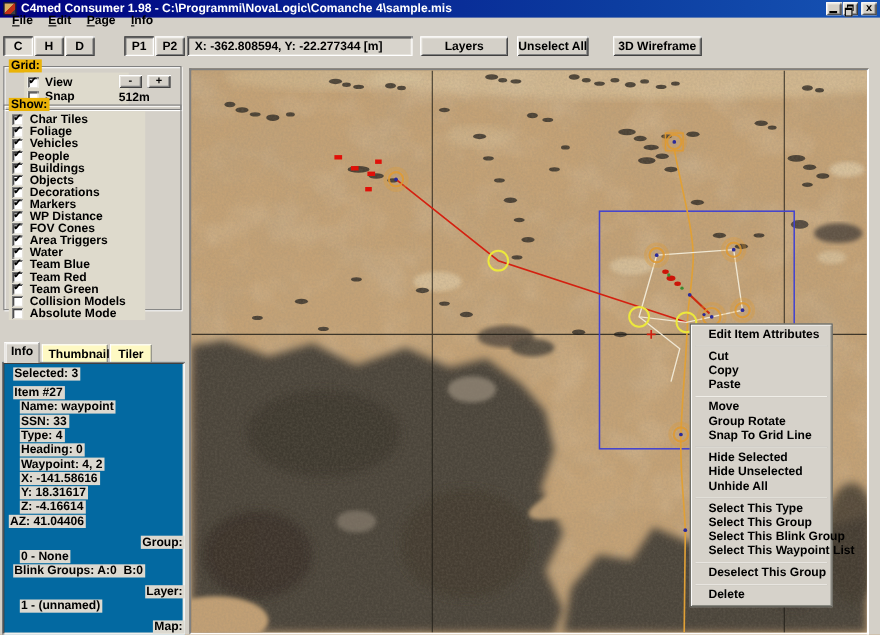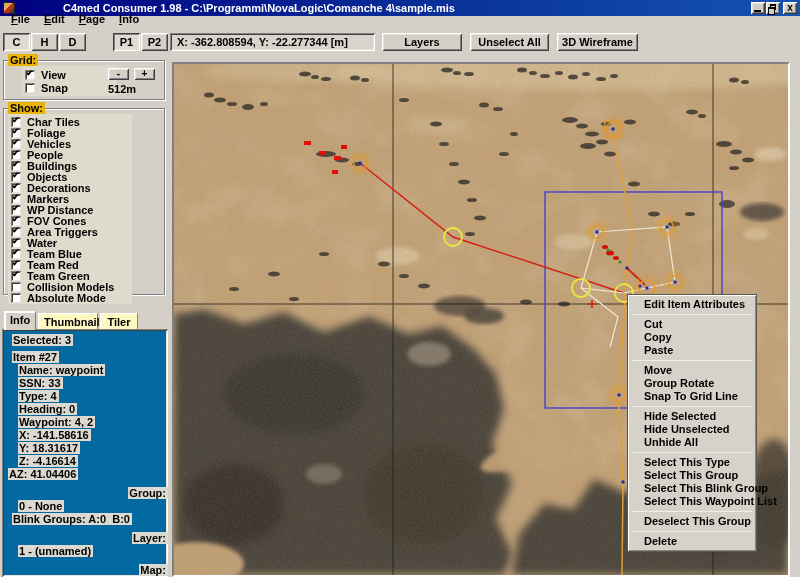--- a/index.html
+++ b/index.html
@@ -14,21 +14,21 @@
                inset 2px 2px 0 #e6e3dc,inset -2px -2px 0 #808080;}
   .pressed{background:#dedad2;
     box-shadow:inset 1px 1px 0 #404040,inset -1px -1px 0 #ffffff,
                inset 2px 2px 0 #808080,inset -2px -2px 0 #e6e3dc;}
   .sunken{box-shadow:inset 1px 1px 0 #808080,inset -1px -1px 0 #ffffff,
                inset 2px 2px 0 #404040,inset -2px -2px 0 #e6e3dc;}
 
   
   .titlebar{position:absolute;left:0;top:0;width:800px;height:16px;
     background:linear-gradient(90deg,#000080 0%,#0c3da0 70%,#1653b4 100%);
-    display:flex;align-items:center;gap:44px;}
+    display:flex;align-items:center;}
   .app-icon{width:12px;height:12px;margin:0 4px 0 3px;
     background:linear-gradient(135deg,#d8b060 0%,#d8b060 45%,#c03018 45%,#c03018 75%,#404040 75%);
     border:1px solid #202020;}
   .title-text{color:#fff;font-size:11px;font-weight:bold;white-space:nowrap;}
   .winbtns{position:absolute;right:3px;top:2px;display:flex;gap:1px;}
   .wbtn{width:14px;height:12px;position:relative;cursor:default;}
   .wbtn.gap{margin-left:2px;}
   .glyph-min{position:absolute;left:3px;bottom:2px;width:7px;height:2px;background:#000;}
   .glyph-rest{position:absolute;left:4px;top:2px;width:6px;height:6px;border:1px solid #000;border-top-width:2px;background:#d4d0c8;}
   .glyph-rest::before{content:"";position:absolute;left:-3px;top:1px;width:5px;height:5px;border:1px solid #000;border-top-width:2px;background:#d4d0c8;}
@@ -125,42 +125,42 @@
 </div>
 
 <div class="toolbar">
   <div class="tbtn pressed" style="left:3px;width:27px;">C</div>
   <div class="tbtn raised" style="left:31px;width:27px;">H</div>
   <div class="tbtn raised" style="left:59px;width:27px;">D</div>
   <div class="tbtn pressed" style="left:113px;width:27px;">P1</div>
   <div class="tbtn raised" style="left:141px;width:27px;">P2</div>
   <div class="coordbox sunken">X: -362.808594, Y: -22.277344 [m]</div>
   <div class="tbtn raised" style="left:382px;width:80px;">Layers</div>
-  <div class="tbtn raised" style="left:470px;width:79px;">Unselect All</div>
+  <div class="tbtn raised" style="left:470px;width:65px;">Unselect All</div>
   <div class="tbtn raised" style="left:557px;width:81px;">3D Wireframe</div>
 </div>
 
 <div class="groupbox" style="left:3px;top:60px;width:162px;height:40px;">
   <div class="grouplabel">Grid:</div>
   <div class="cream" style="position:absolute;left:18px;top:5px;width:95px;height:30px;padding:2px 0 0 3px;">
     <div class="cbrow cbrow16">
       <span class="cb checked"></span>
       <span class="cbl">View</span>
     </div>
     <div class="cbrow cbrow16">
       <span class="cb"></span>
       <span class="cbl">Snap</span>
     </div>
   </div>
   <div class="minibtn raised" style="left:104px;top:7px;">-</div>
   <div class="minibtn raised" style="left:130px;top:7px;">+</div>
   <div class="snapsize" style="top:22px;">512m</div>
 </div>
 
-<div class="groupbox" style="left:3px;top:108px;width:162px;height:187px;">
+<div class="groupbox" style="left:3px;top:95px;width:162px;height:187px;">
   <div class="grouplabel">Show:</div>
   <div class="cream" style="position:absolute;left:4px;top:5px;width:124px;height:190px;padding:2px 0 0 3px;">
     <div class="cbrow">
         <span class="cb checked"></span>
         <span class="cbl">Char Tiles</span>
       </div>
     <div class="cbrow">
         <span class="cb checked"></span>
         <span class="cbl">Foliage</span>
       </div>

